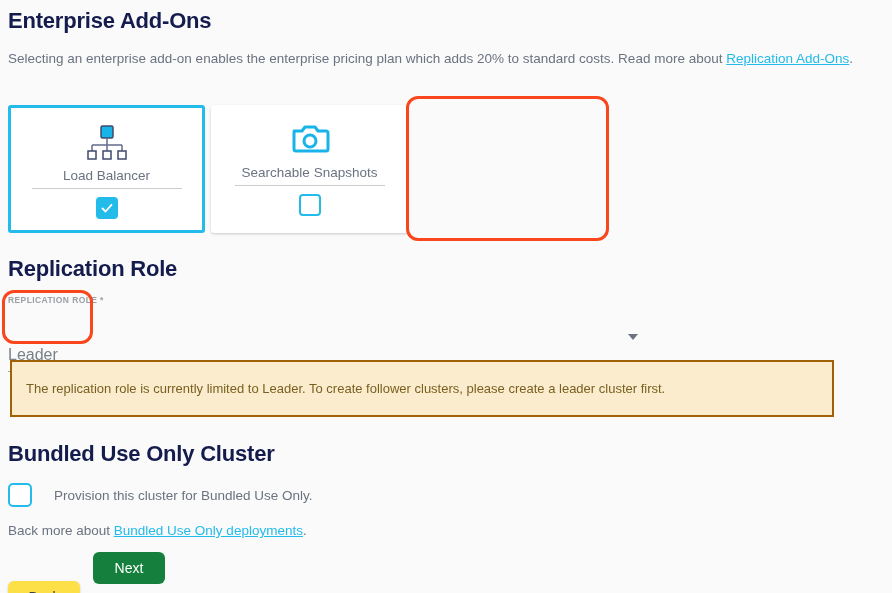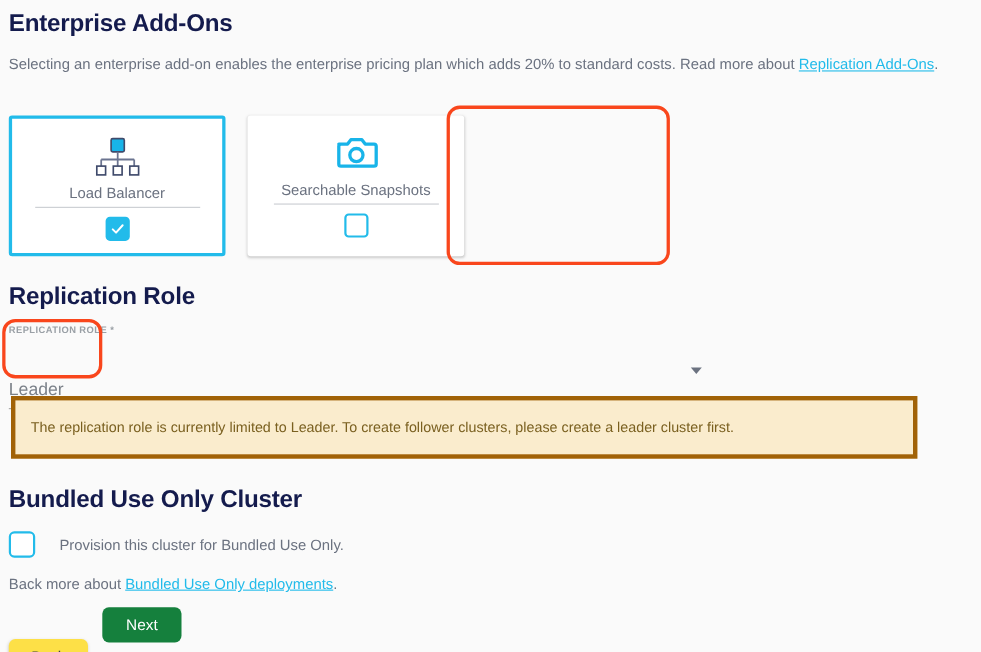--- a/index.html
+++ b/index.html
@@ -52,21 +52,21 @@
     color: #22bbea;
     text-decoration: underline;
   }
 
   
   #addon-cards {
     position: absolute;
     left: 8px;
     top: 105px;
     display: flex;
-    gap: 14px;
+    gap: 0px;
   }
   .addon-card {
     width: 197px;
     height: 128px;
     background: #ffffff;
     border-radius: 3px;
     display: flex;
     flex-direction: column;
     align-items: center;
     position: relative;
@@ -156,21 +156,21 @@
   }
 
   
   #warning-banner {
     position: absolute;
     left: 10px;
     top: 360px;
     width: 824px;
     height: 57px;
     background: #faeccd;
-    border: 4px solid #a16207;
+    border: 2px solid #a16207;
     display: flex;
     align-items: center;
     padding: 0 14px;
   }
   #warning-text {
     font-size: 13px;
     color: #7a6020;
   }
 
   

